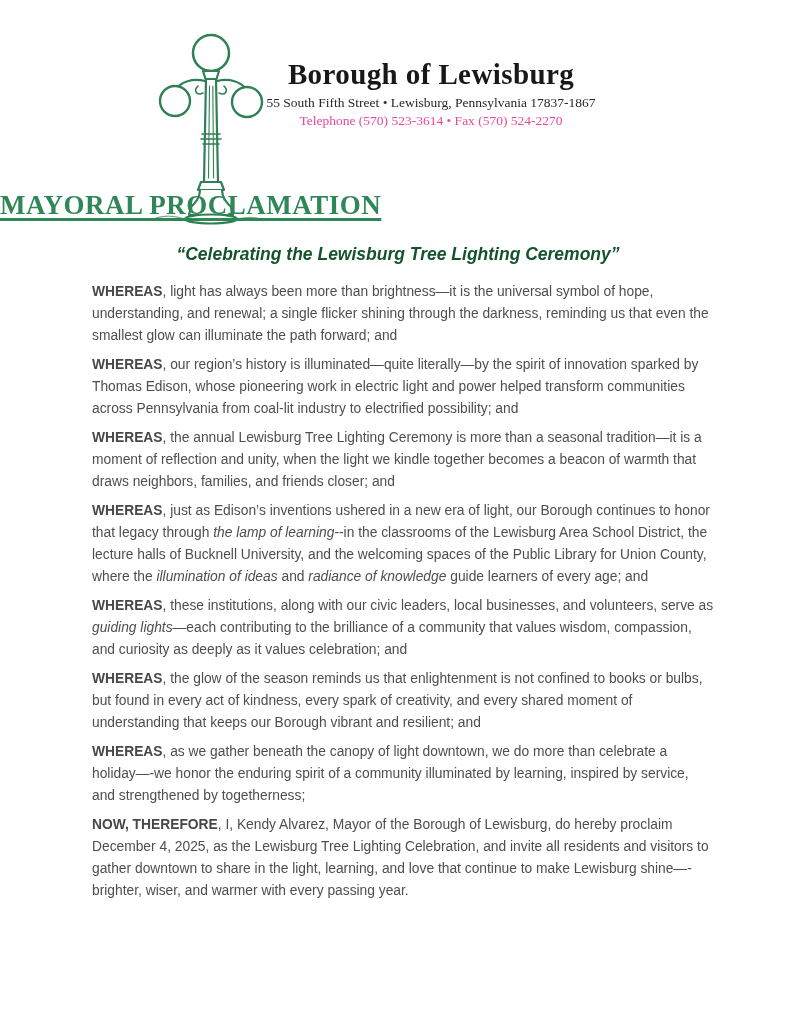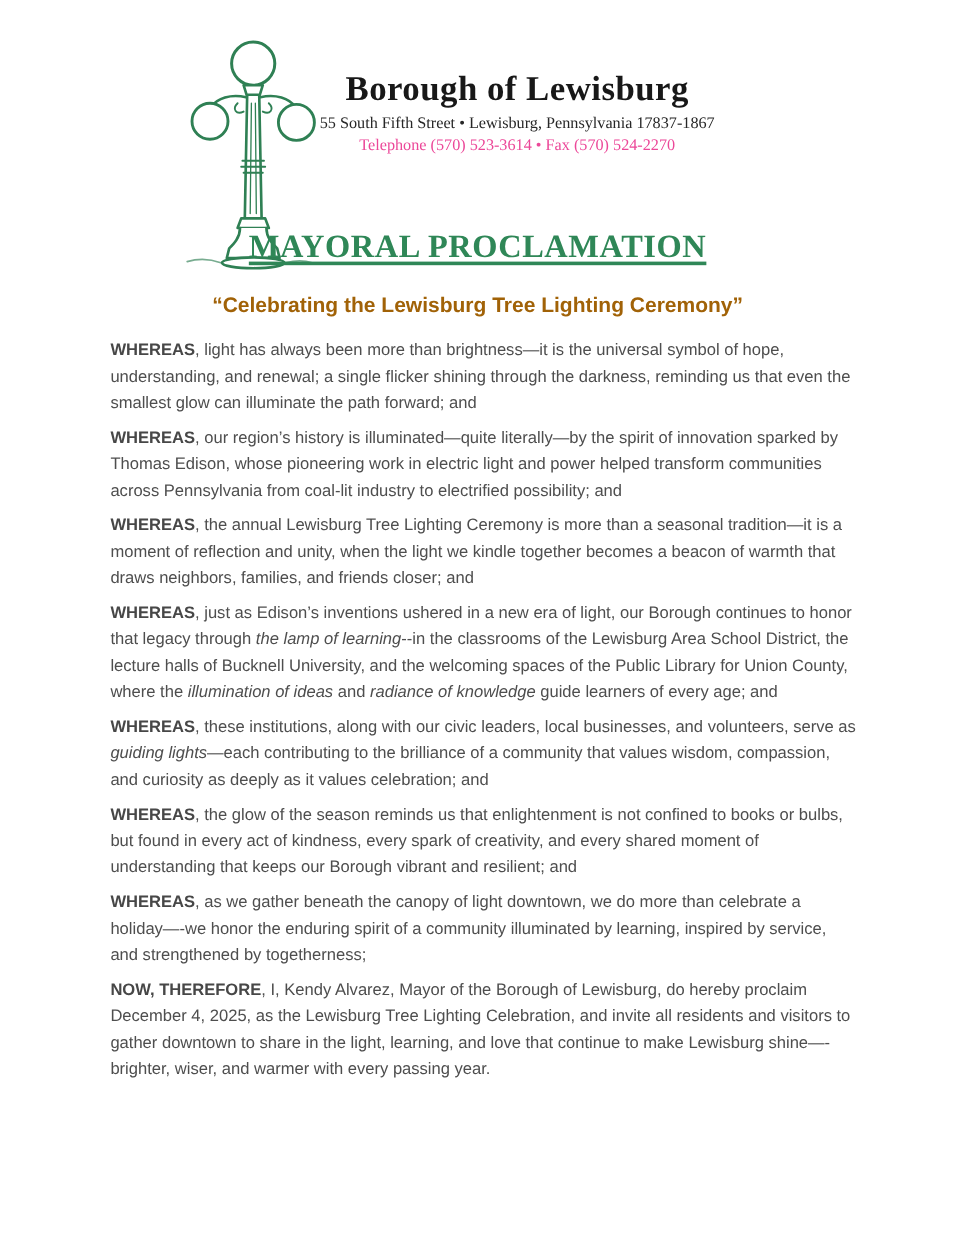--- a/index.html
+++ b/index.html
@@ -25,37 +25,38 @@
   .org-title {
     font-size:29px; font-weight:bold; letter-spacing:0.4px;
     color:#181818;
   }
   .addr-line { font-size:13.5px; margin-top:4px; color:#272727; }
   .contact-line { font-size:13.5px; margin-top:2px; color:#ec4899; }
 
   
   .proc-heading {
     position:absolute; top:190px; left:0; width:100%;
-    text-align:center;
+    text-align:left;
     font-family:"Liberation Serif", serif;
     font-weight:bold; font-size:27px; letter-spacing:0.5px;
     color:#2f8757;
   }
   .proc-heading .underlined {
     text-decoration:underline;
     text-decoration-thickness:2.5px;
     text-underline-offset:4px;
   }
 
   
   .subtitle {
     position:absolute; top:244px; left:0; width:100%;
     text-align:center;
     font-size:17.5px; font-weight:bold;
-    color:#a16207;
+    color:#14532d;
+    font-style:italic;
   }
 
   
   .body-text {
     position:absolute; top:281px; left:92px; width:622px;
     font-size:13.8px; line-height:22px;
     color:#4e4e4e;
     text-align:left;
   }
   .body-text p { margin:0 0 7px 0; }

